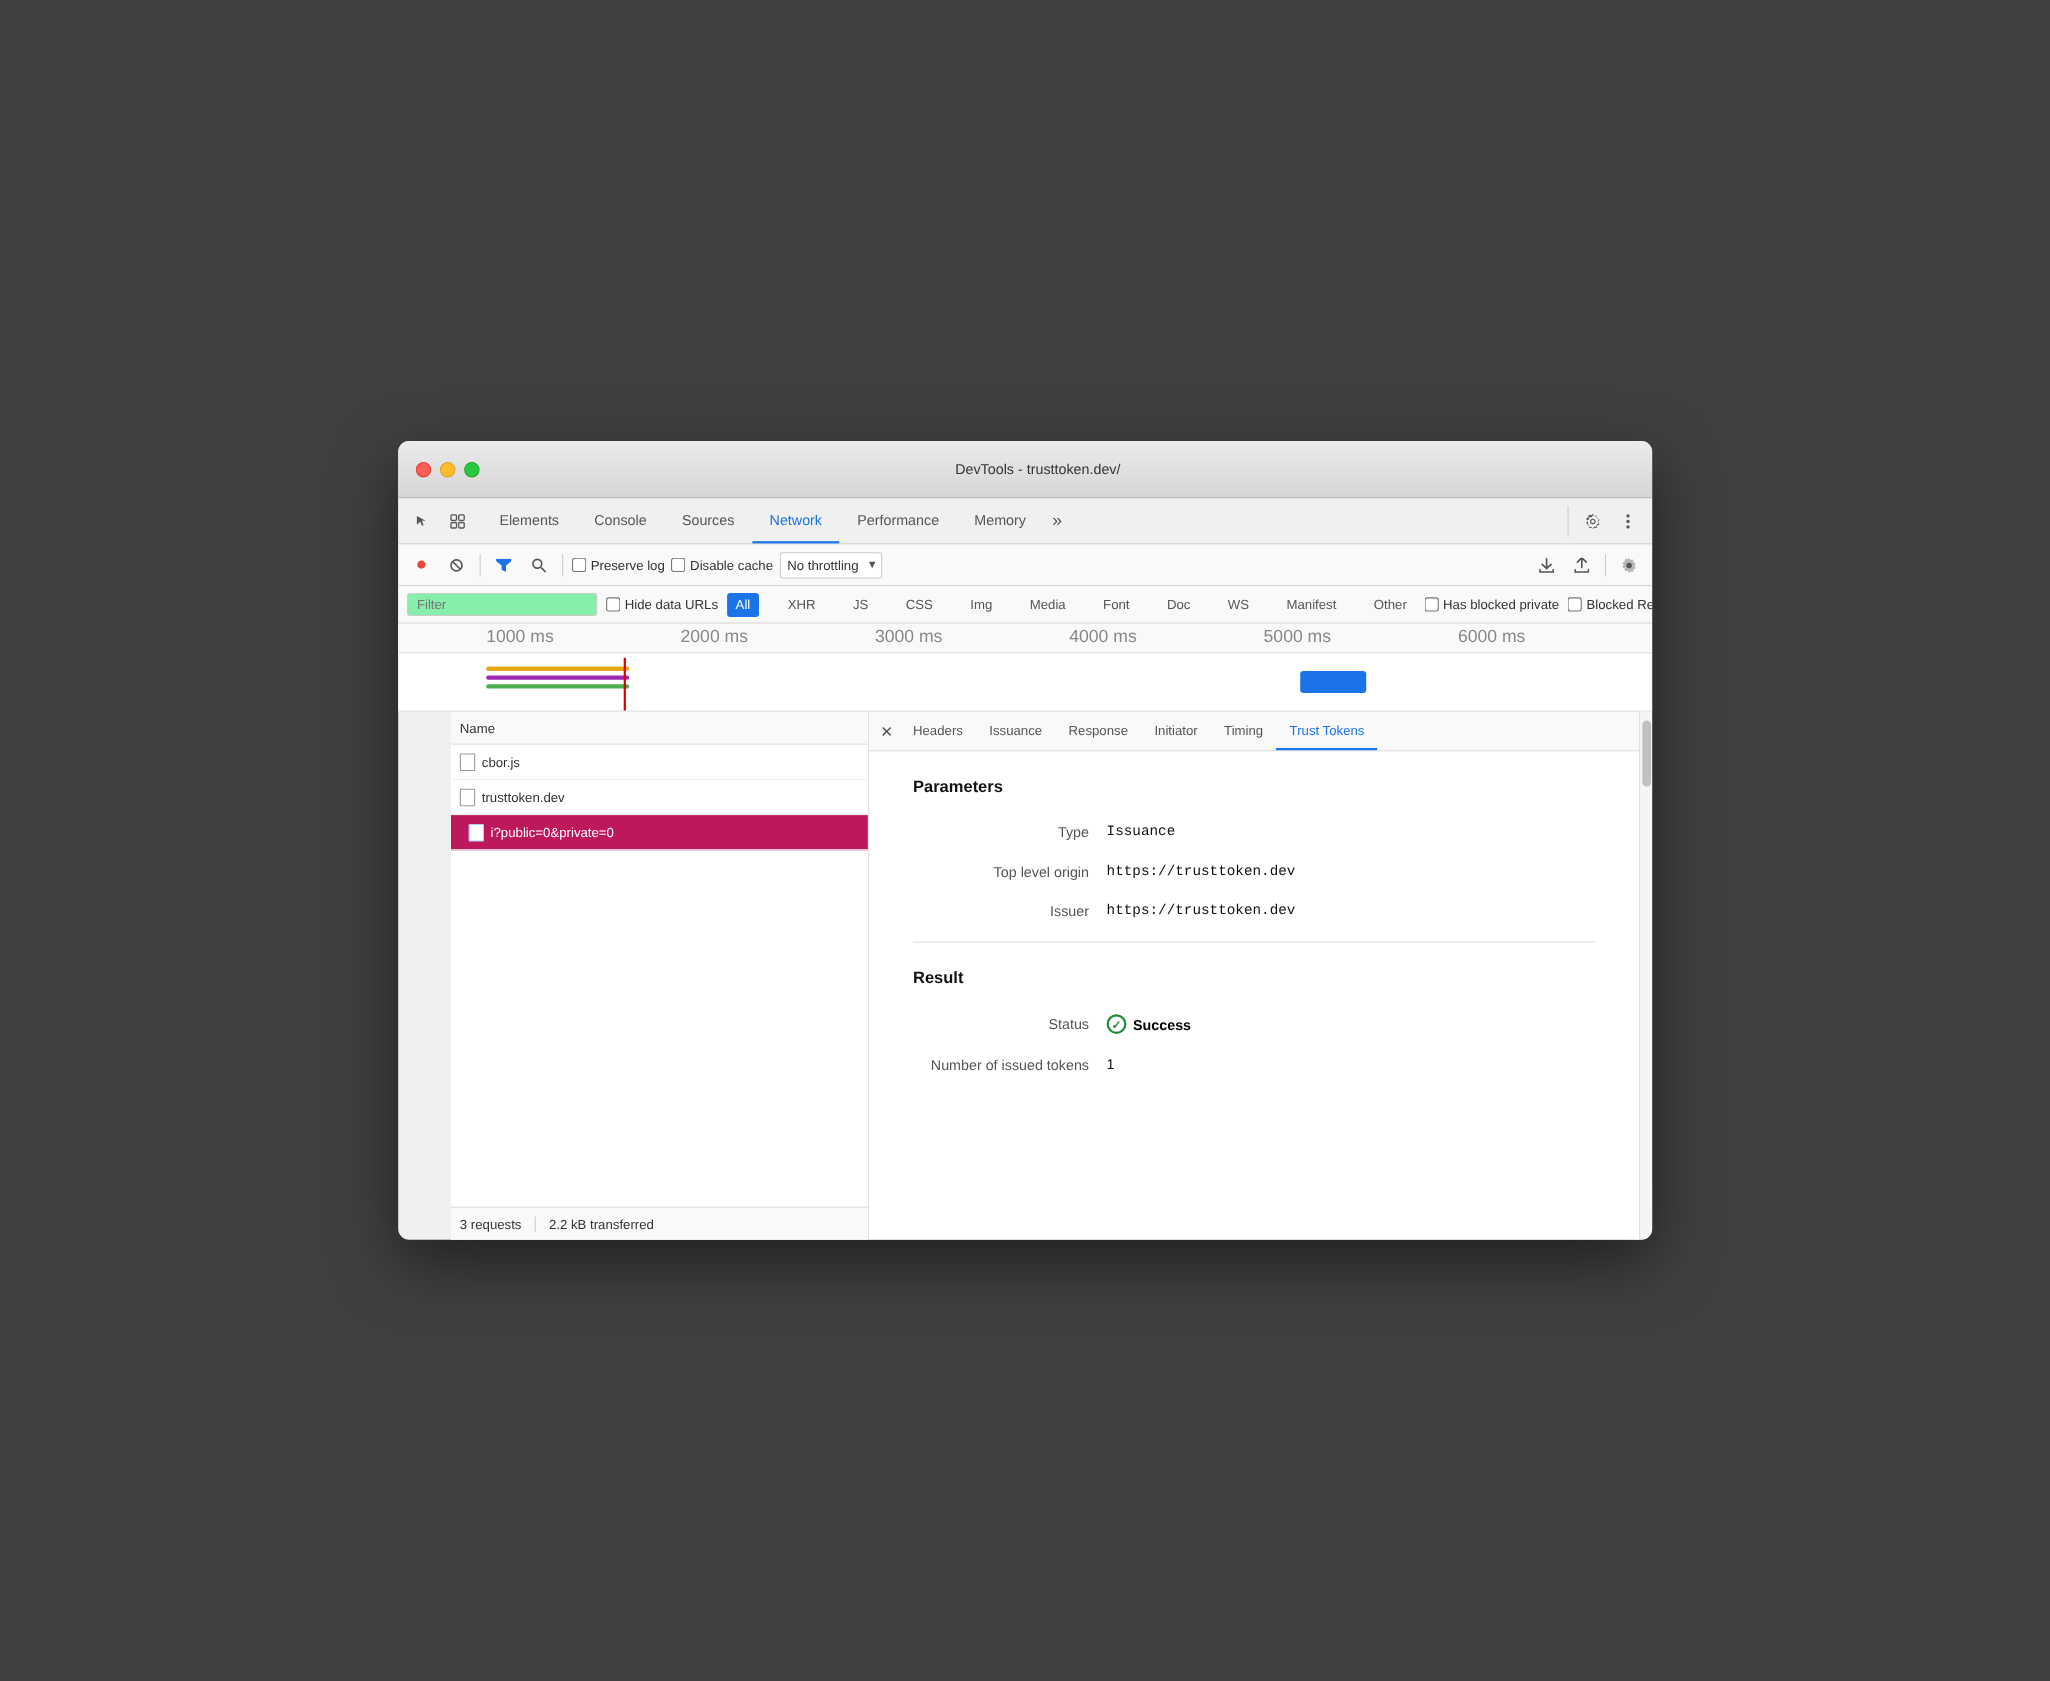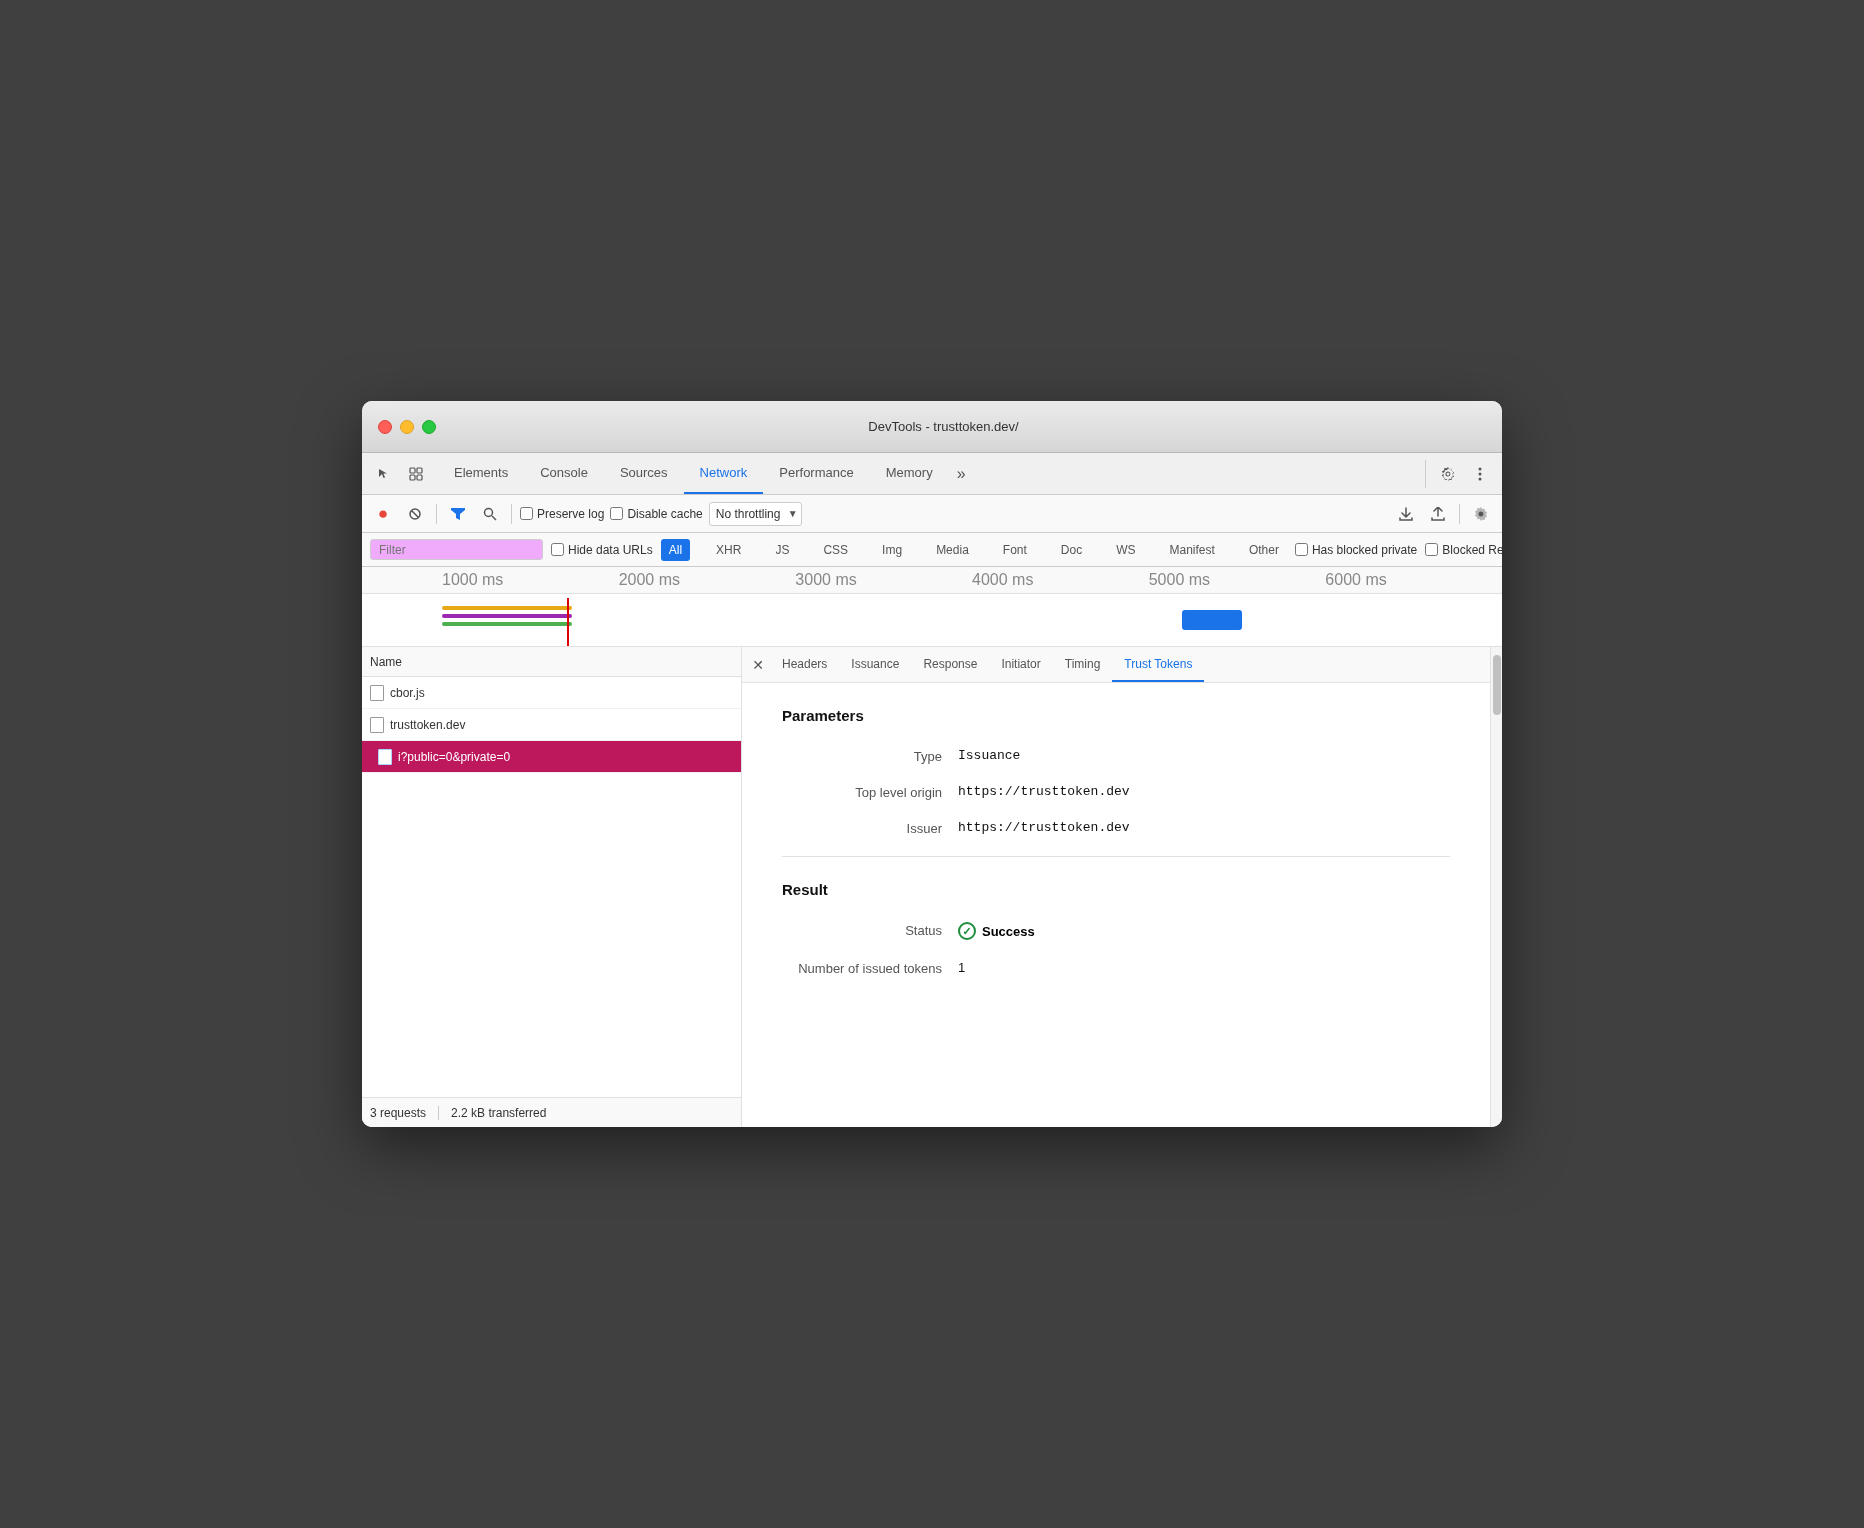--- a/index.html
+++ b/index.html
@@ -191,21 +191,21 @@
       height: 34px;
       gap: 8px;
     }
     .filter-input {
       width: 220px;
       height: 21px;
       border: 1px solid #ccc;
       border-radius: 3px;
       padding: 0 8px;
       font-size: 12px;
-      background: #f0abfc;
+      background: #86efac;
       color: #555;
       outline: none;
     }
     .type-filters {
       display: flex;
       align-items: flex-start;
       gap: 18px;
     }
     .type-btn {
       padding: 2px 8px;
@@ -267,20 +267,21 @@
     .main-content {
       display: flex;
       height: 480px;
     }
     .requests-panel {
       width: 380px;
       border-right: 1px solid #e0e0e0;
       display: flex;
       flex-direction: column;
       background: white;
+      margin-left: 48px;
     }
     .requests-header {
       display: flex;
       align-items: center;
       height: 30px;
       border-bottom: 1px solid #e0e0e0;
       background: #f9f9f9;
       padding: 0 8px;
     }
     .col-name {

